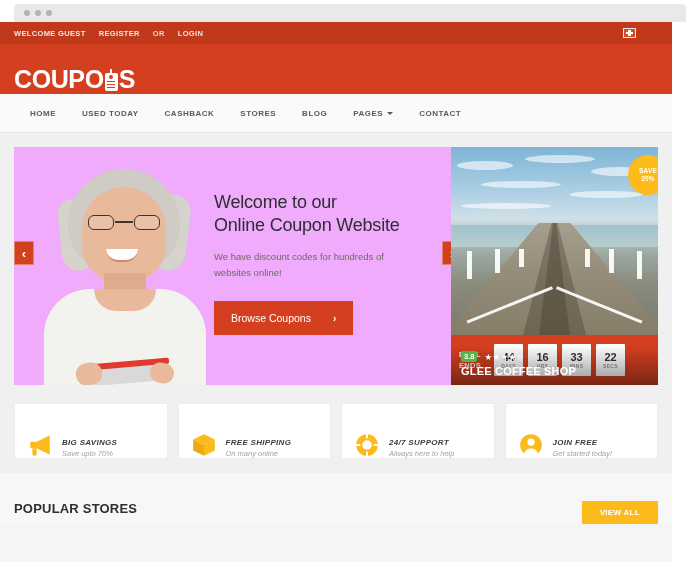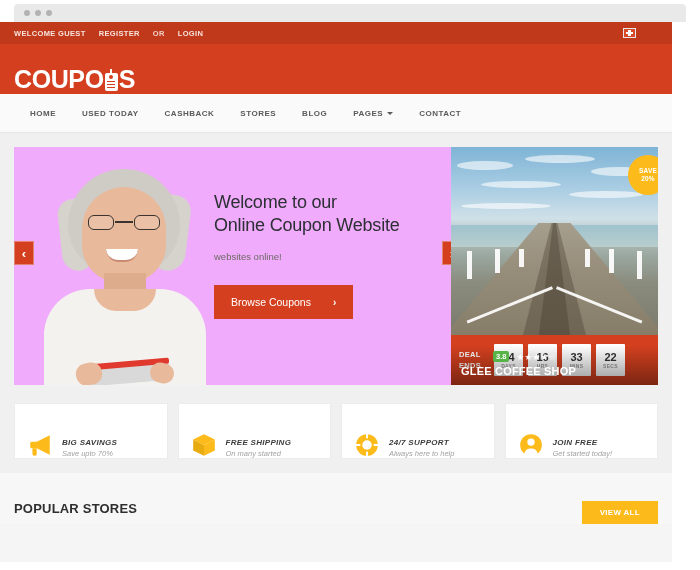--- a/index.html
+++ b/index.html
@@ -462,21 +462,20 @@
     gap: 7px;
     margin-bottom: 3px;
   }
   .rating-badge {
     background: #56b546;
     color: #ffffff;
     font-size: 7.5px;
     font-weight: 700;
     padding: 1px 3px;
     border-radius: 2px;
-    margin-left: 32px;
   }
   .stars { font-size: 8.5px; color: #ffffff; letter-spacing: 0.4px; }
   .deal-title {
     color: #ffffff;
     font-size: 11px;
     font-weight: 700;
     letter-spacing: 0.2px;
   }
 
   .deal-countdown {
@@ -653,20 +652,21 @@
             <span class="person-hand-l"></span>
             <span class="person-hand-r"></span>
           </div>
 
           <div class="slider-text">
             <div class="slider-title">
               <div>Welcome to our</div>
               <div>Online Coupon Website</div>
             </div>
             <div class="slider-sub">
+              <div>We have discount codes for hundreds of</div>
               <div>websites online!</div>
             </div>
             <button class="slider-btn">
               <span>Browse Coupons</span>
               <span class="arr">›</span>
             </button>
           </div>
 
           <div class="slider-arrow prev">‹</div>
           <div class="slider-arrow next">›</div>
@@ -749,21 +749,21 @@
         </div>
 
         <div class="feature">
           <svg class="ficon" viewBox="0 0 24 24">
             <path fill="#fcbb1b" d="M12 2 L22 7 L12 12 L2 7 Z"></path>
             <path fill="#e8ab10" d="M2 7 L12 12 L12 22 L2 17 Z"></path>
             <path fill="#fcbb1b" d="M22 7 L12 12 L12 22 L22 17 Z"></path>
           </svg>
           <div class="feature-text">
             <div class="ft-title">FREE SHIPPING</div>
-            <div class="ft-sub">On many started</div>
+            <div class="ft-sub">On many online</div>
           </div>
         </div>
 
         <div class="feature">
           <svg class="ficon" viewBox="0 0 24 24">
             <circle cx="12" cy="12" r="10" fill="#fcbb1b"></circle>
             <circle cx="12" cy="12" r="4.4" fill="#ffffff"></circle>
             <rect x="11.1" y="0.8" width="1.8" height="5" fill="#ffffff"></rect>
             <rect x="11.1" y="18.2" width="1.8" height="5" fill="#ffffff"></rect>
             <rect x="0.8" y="11.1" width="5" height="1.8" fill="#ffffff"></rect>

